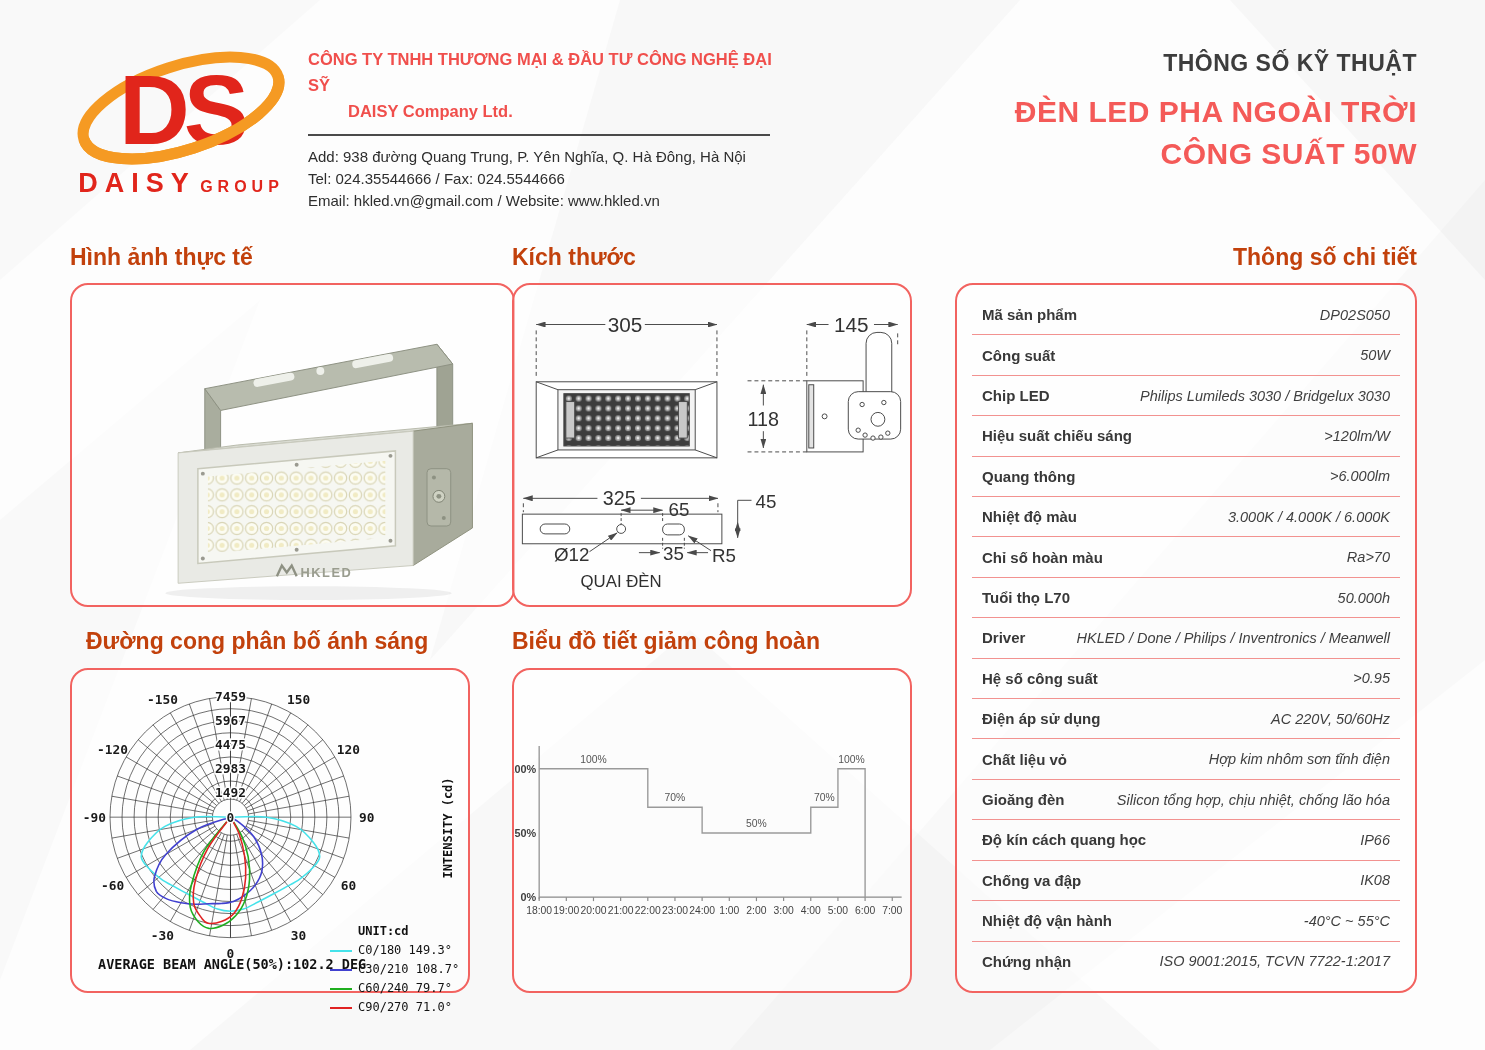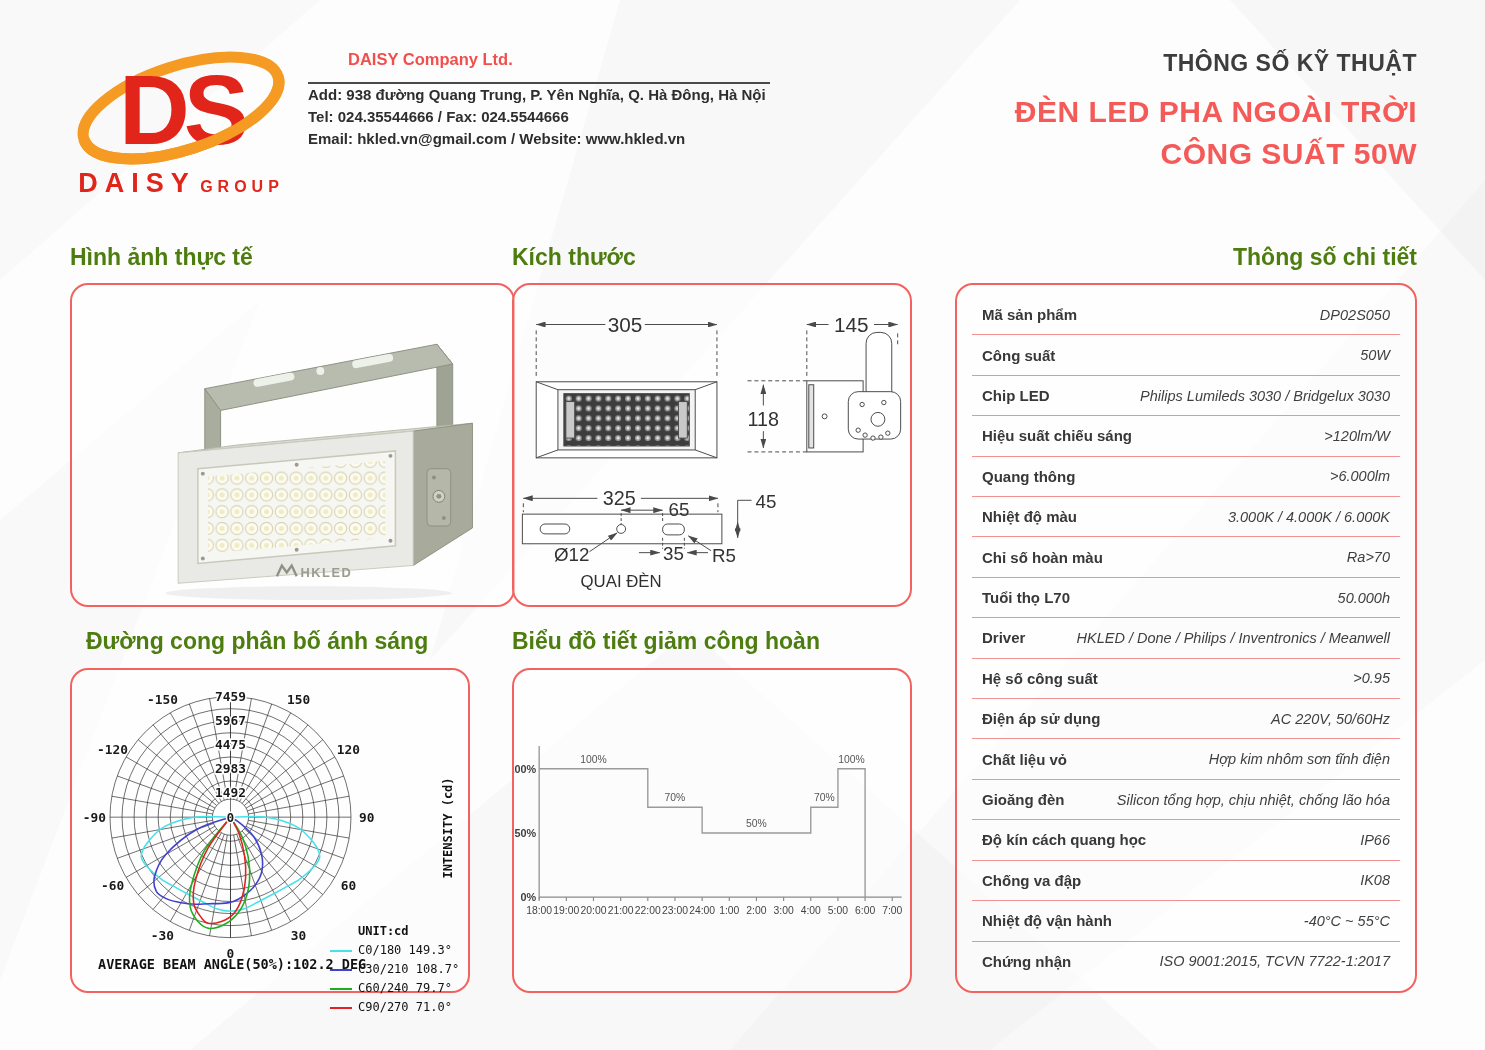--- a/index.html
+++ b/index.html
@@ -10,27 +10,27 @@
 
   
   .logo-box{left:66px;top:40px;width:230px;height:160px;}
   .logo-word{position:absolute;left:0;top:128px;width:230px;text-align:center;color:#e1251b;font-weight:bold;}
   .logo-word .d1{font-size:27px;letter-spacing:7px;}
   .logo-word .d2{font-size:16px;letter-spacing:5px;}
   .company{left:308px;top:46px;width:470px;}
   .company .nm1{font-size:16.5px;font-weight:bold;color:#f04f4c;line-height:26px;}
   .company .nm2{font-size:16.5px;font-weight:bold;color:#f04f4c;line-height:26px;margin-left:40px;}
   .company .rule{margin-top:10px;width:462px;height:2px;background:#4a4a4a;}
-  .company .info{margin-top:0;font-size:15px;font-weight:bold;color:#2e2e2e;line-height:22px;}
+  .company .info{margin-top:10px;font-size:15px;font-weight:normal;color:#2e2e2e;line-height:22px;}
   .titleblock{right:68px;top:50px;width:560px;text-align:right;}
   .doctype{font-size:23px;font-weight:bold;color:#3d3d3d;letter-spacing:.5px;}
   .ptitle{margin-top:14px;font-size:30px;font-weight:bold;color:#f45a58;line-height:42px;letter-spacing:.5px;}
 
   
-  .shead{font-size:23px;font-weight:bold;color:#4d7c0f;}
+  .shead{font-size:23px;font-weight:bold;color:#c2410c;}
   .h-right{text-align:right;}
 
   
   .panel{position:absolute;border:2.5px solid #f26360;border-radius:18px;background:rgba(255,255,255,.55);
          box-sizing:border-box;z-index:1;}
   .p-photo{left:70px;top:283px;width:445px;height:324px;padding-left:32px;}
   .p-dims{left:512px;top:283px;width:400px;height:324px;}
   .p-specs{left:955px;top:283px;width:462px;height:710px;display:flex;flex-direction:column;padding:10px 0;}
   .p-polar{left:70px;top:668px;width:400px;height:325px;}
   .p-power{left:512px;top:668px;width:400px;height:325px;}
@@ -79,20 +79,21 @@
         <path d="M13,68 A102,42 0 0 0 217,68" fill="none" stroke="#f59a23" stroke-width="11"></path>
       </g>
     </svg>
     <div class="logo-word">
       <span class="d1">DAISY</span>
       <span class="d2">GROUP</span>
     </div>
   </div>
 
   <div class="layer company">
+    <div class="nm1">CÔNG TY TNHH THƯƠNG MẠI &amp; ĐẦU TƯ CÔNG NGHỆ ĐẠI SỸ</div>
     <div class="nm2">DAISY Company Ltd.</div>
     <div class="rule"></div>
     <div class="info">
       <div>Add: 938 đường Quang Trung, P. Yên Nghĩa, Q. Hà Đông, Hà Nội</div>
       <div>Tel: 024.35544666 / Fax: 024.5544666</div>
       <div>Email: hkled.vn@gmail.com / Website: www.hkled.vn</div>
     </div>
   </div>
 
   <div class="layer titleblock">

